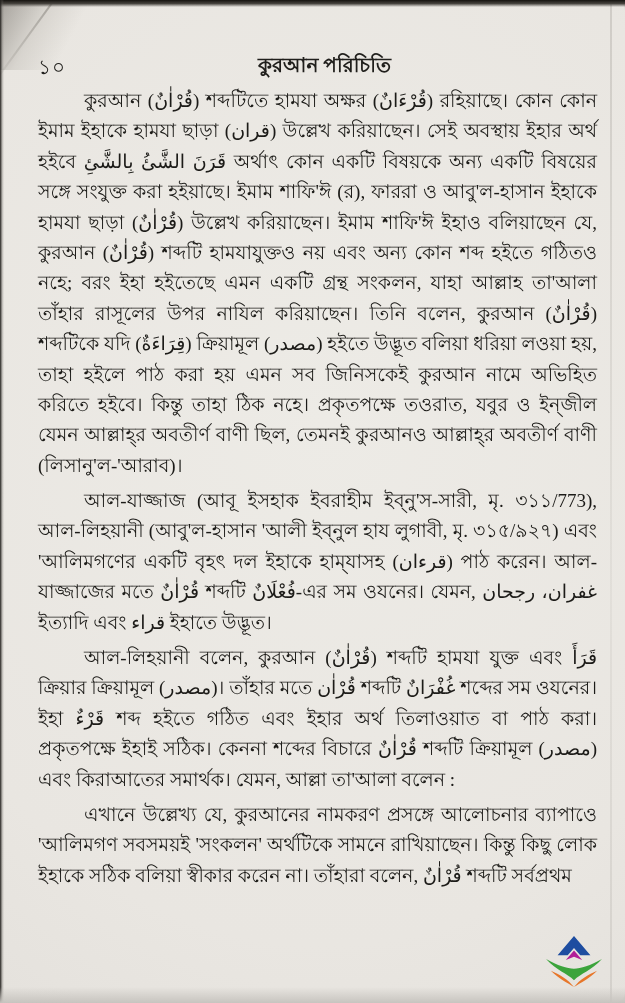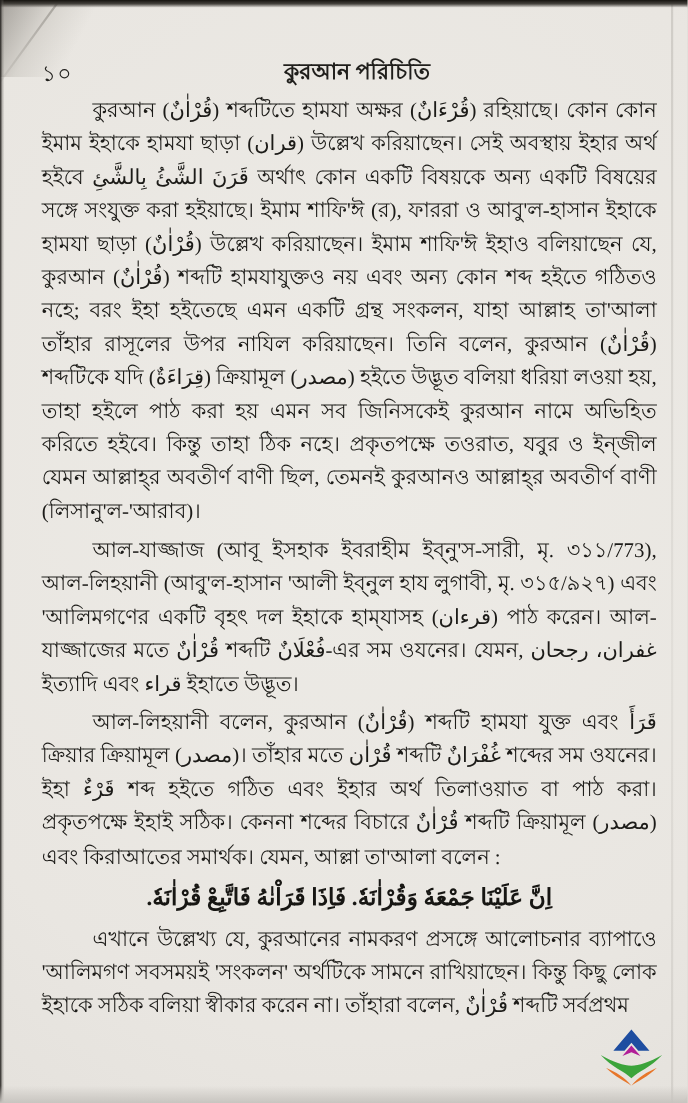--- a/index.html
+++ b/index.html
@@ -80,21 +80,20 @@
 
   <div class="header">
     <span class="page-num">১০</span>
     <span class="head-title">কুরআন পরিচিতি</span>
   </div>
 
   <div class="content">
     <p>কুরআন (قُرْاٰنٌ) শব্দটিতে হামযা অক্ষর (قُرْءَانٌ) রহিয়াছে। কোন কোন ইমাম ইহাকে হামযা ছাড়া (قران) উল্লেখ করিয়াছেন। সেই অবস্থায় ইহার অর্থ হইবে قَرَنَ الشَّئُ بِالشَّئِ অর্থাৎ কোন একটি বিষয়কে অন্য একটি বিষয়ের সঙ্গে সংযুক্ত করা হইয়াছে। ইমাম শাফি'ঈ (র), ফাররা ও আবু'ল-হাসান ইহাকে হামযা ছাড়া (قُرْاٰنٌ) উল্লেখ করিয়াছেন। ইমাম শাফি'ঈ ইহাও বলিয়াছেন যে, কুরআন (قُرْاٰنٌ) শব্দটি হামযাযুক্তও নয় এবং অন্য কোন শব্দ হইতে গঠিতও নহে; বরং ইহা হইতেছে এমন একটি গ্রন্থ সংকলন, যাহা আল্লাহ তা'আলা তাঁহার রাসূলের উপর নাযিল করিয়াছেন। তিনি বলেন, কুরআন (قُرْاٰنٌ) শব্দটিকে যদি (قِرَاءَةٌ) ক্রিয়ামূল (مصدر) হইতে উদ্ভূত বলিয়া ধরিয়া লওয়া হয়, তাহা হইলে পাঠ করা হয় এমন সব জিনিসকেই কুরআন নামে অভিহিত করিতে হইবে। কিন্তু তাহা ঠিক নহে। প্রকৃতপক্ষে তওরাত, যবুর ও ইন্‌জীল যেমন আল্লাহ্‌র অবতীর্ণ বাণী ছিল, তেমনই কুরআনও আল্লাহ্‌র অবতীর্ণ বাণী (লিসানু'ল-'আরাব)।</p>
     <p>আল-যাজ্জাজ (আবূ ইসহাক ইবরাহীম ইব্‌নু'স-সারী, মৃ. ৩১১/773), আল-লিহয়ানী (আবু'ল-হাসান 'আলী ইব্‌নুল হায লুগাবী, মৃ. ৩১৫/৯২৭) এবং 'আলিমগণের একটি বৃহৎ দল ইহাকে হাম্‌যাসহ (قرءان) পাঠ করেন। আল-যাজ্জাজের মতে قُرْاٰنٌ শব্দটি فُعْلَانٌ-এর সম ওযনের। যেমন, غفران، رجحان ইত্যাদি এবং قراء ইহাতে উদ্ভূত।</p>
     <p>আল-লিহয়ানী বলেন, কুরআন (قُرْاٰنٌ) শব্দটি হামযা যুক্ত এবং قَرَأَ ক্রিয়ার ক্রিয়ামূল (مصدر)। তাঁহার মতে قُرْاٰن শব্দটি غُفْرَانٌ শব্দের সম ওযনের। ইহা قَرْءٌ শব্দ হইতে গঠিত এবং ইহার অর্থ তিলাওয়াত বা পাঠ করা। প্রকৃতপক্ষে ইহাই সঠিক। কেননা শব্দের বিচারে قُرْاٰنٌ শব্দটি ক্রিয়ামূল (مصدر) এবং কিরাআতের সমার্থক। যেমন, আল্লা তা'আলা বলেন :</p>
-    <p class="verse">اِنَّ عَلَيْنَا جَمْعَهٗ وَقُرْاٰنَهٗ. فَاِذَا قَرَاْنٰهُ فَاتَّبِعْ قُرْاٰنَهٗ.</p>
     <p>এখানে উল্লেখ্য যে, কুরআনের নামকরণ প্রসঙ্গে আলোচনার ব্যাপাওে 'আলিমগণ সবসময়ই 'সংকলন' অর্থটিকে সামনে রাখিয়াছেন। কিন্তু কিছু লোক ইহাকে সঠিক বলিয়া স্বীকার করেন না। তাঁহারা বলেন, قُرْاٰنٌ শব্দটি সর্বপ্রথম</p>
   </div>
 
   <svg class="logo" viewBox="0 0 60 56" xmlns="http://www.w3.org/2000/svg" aria-hidden="true">
     <path d="M6 37 C 15 46 23 49 30 54 C 24 46 15 41 6 37 Z" fill="#e7762a"></path>
     <path d="M54 37 C 45 46 37 49 30 54 C 36 46 45 41 54 37 Z" fill="#e7762a"></path>
     <path d="M1 25 C 12 37 23 40 30 47 C 37 40 48 37 59 25 C 47 32 37 35 30 35 C 23 35 13 32 1 25 Z" fill="#3ba43b"></path>
     <path d="M30 1 L47 21 L36.5 21 L30 13.5 L23.5 21 L13 21 Z" fill="#1e4da0"></path>
     <path d="M30 16 L38.5 26 L30 22.5 L21.5 26 Z" fill="#b11e98"></path>
   </svg>

